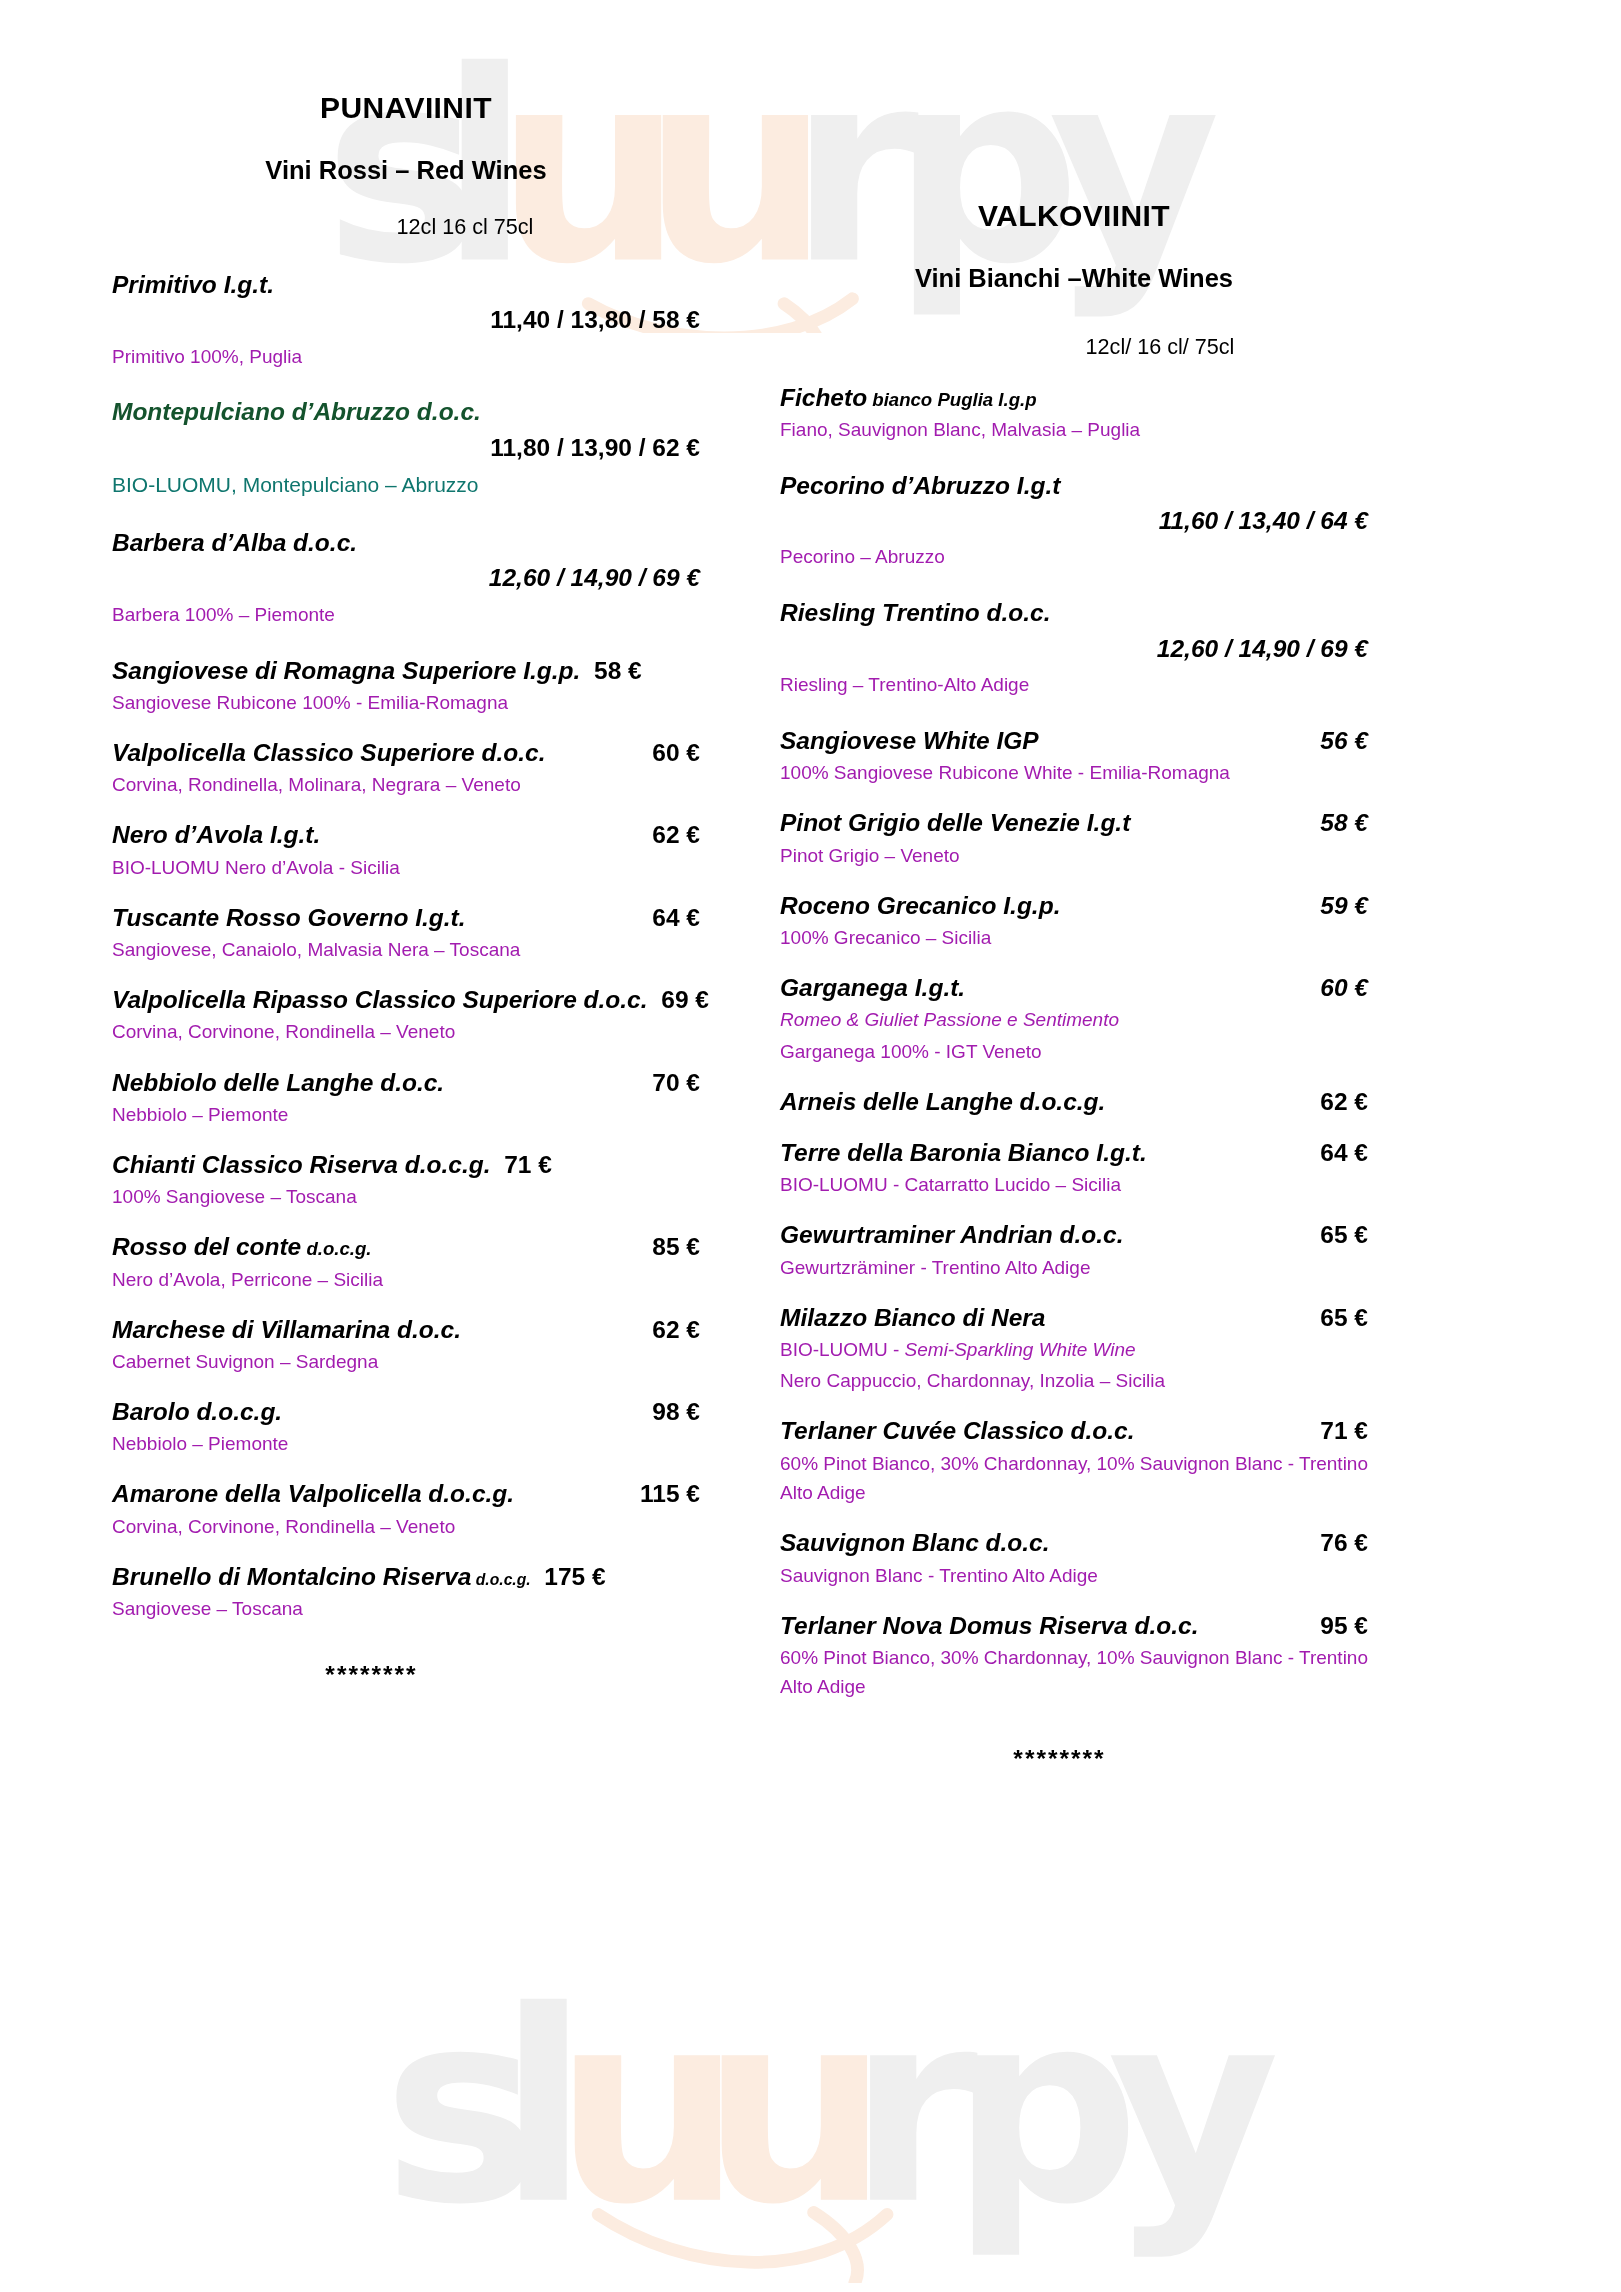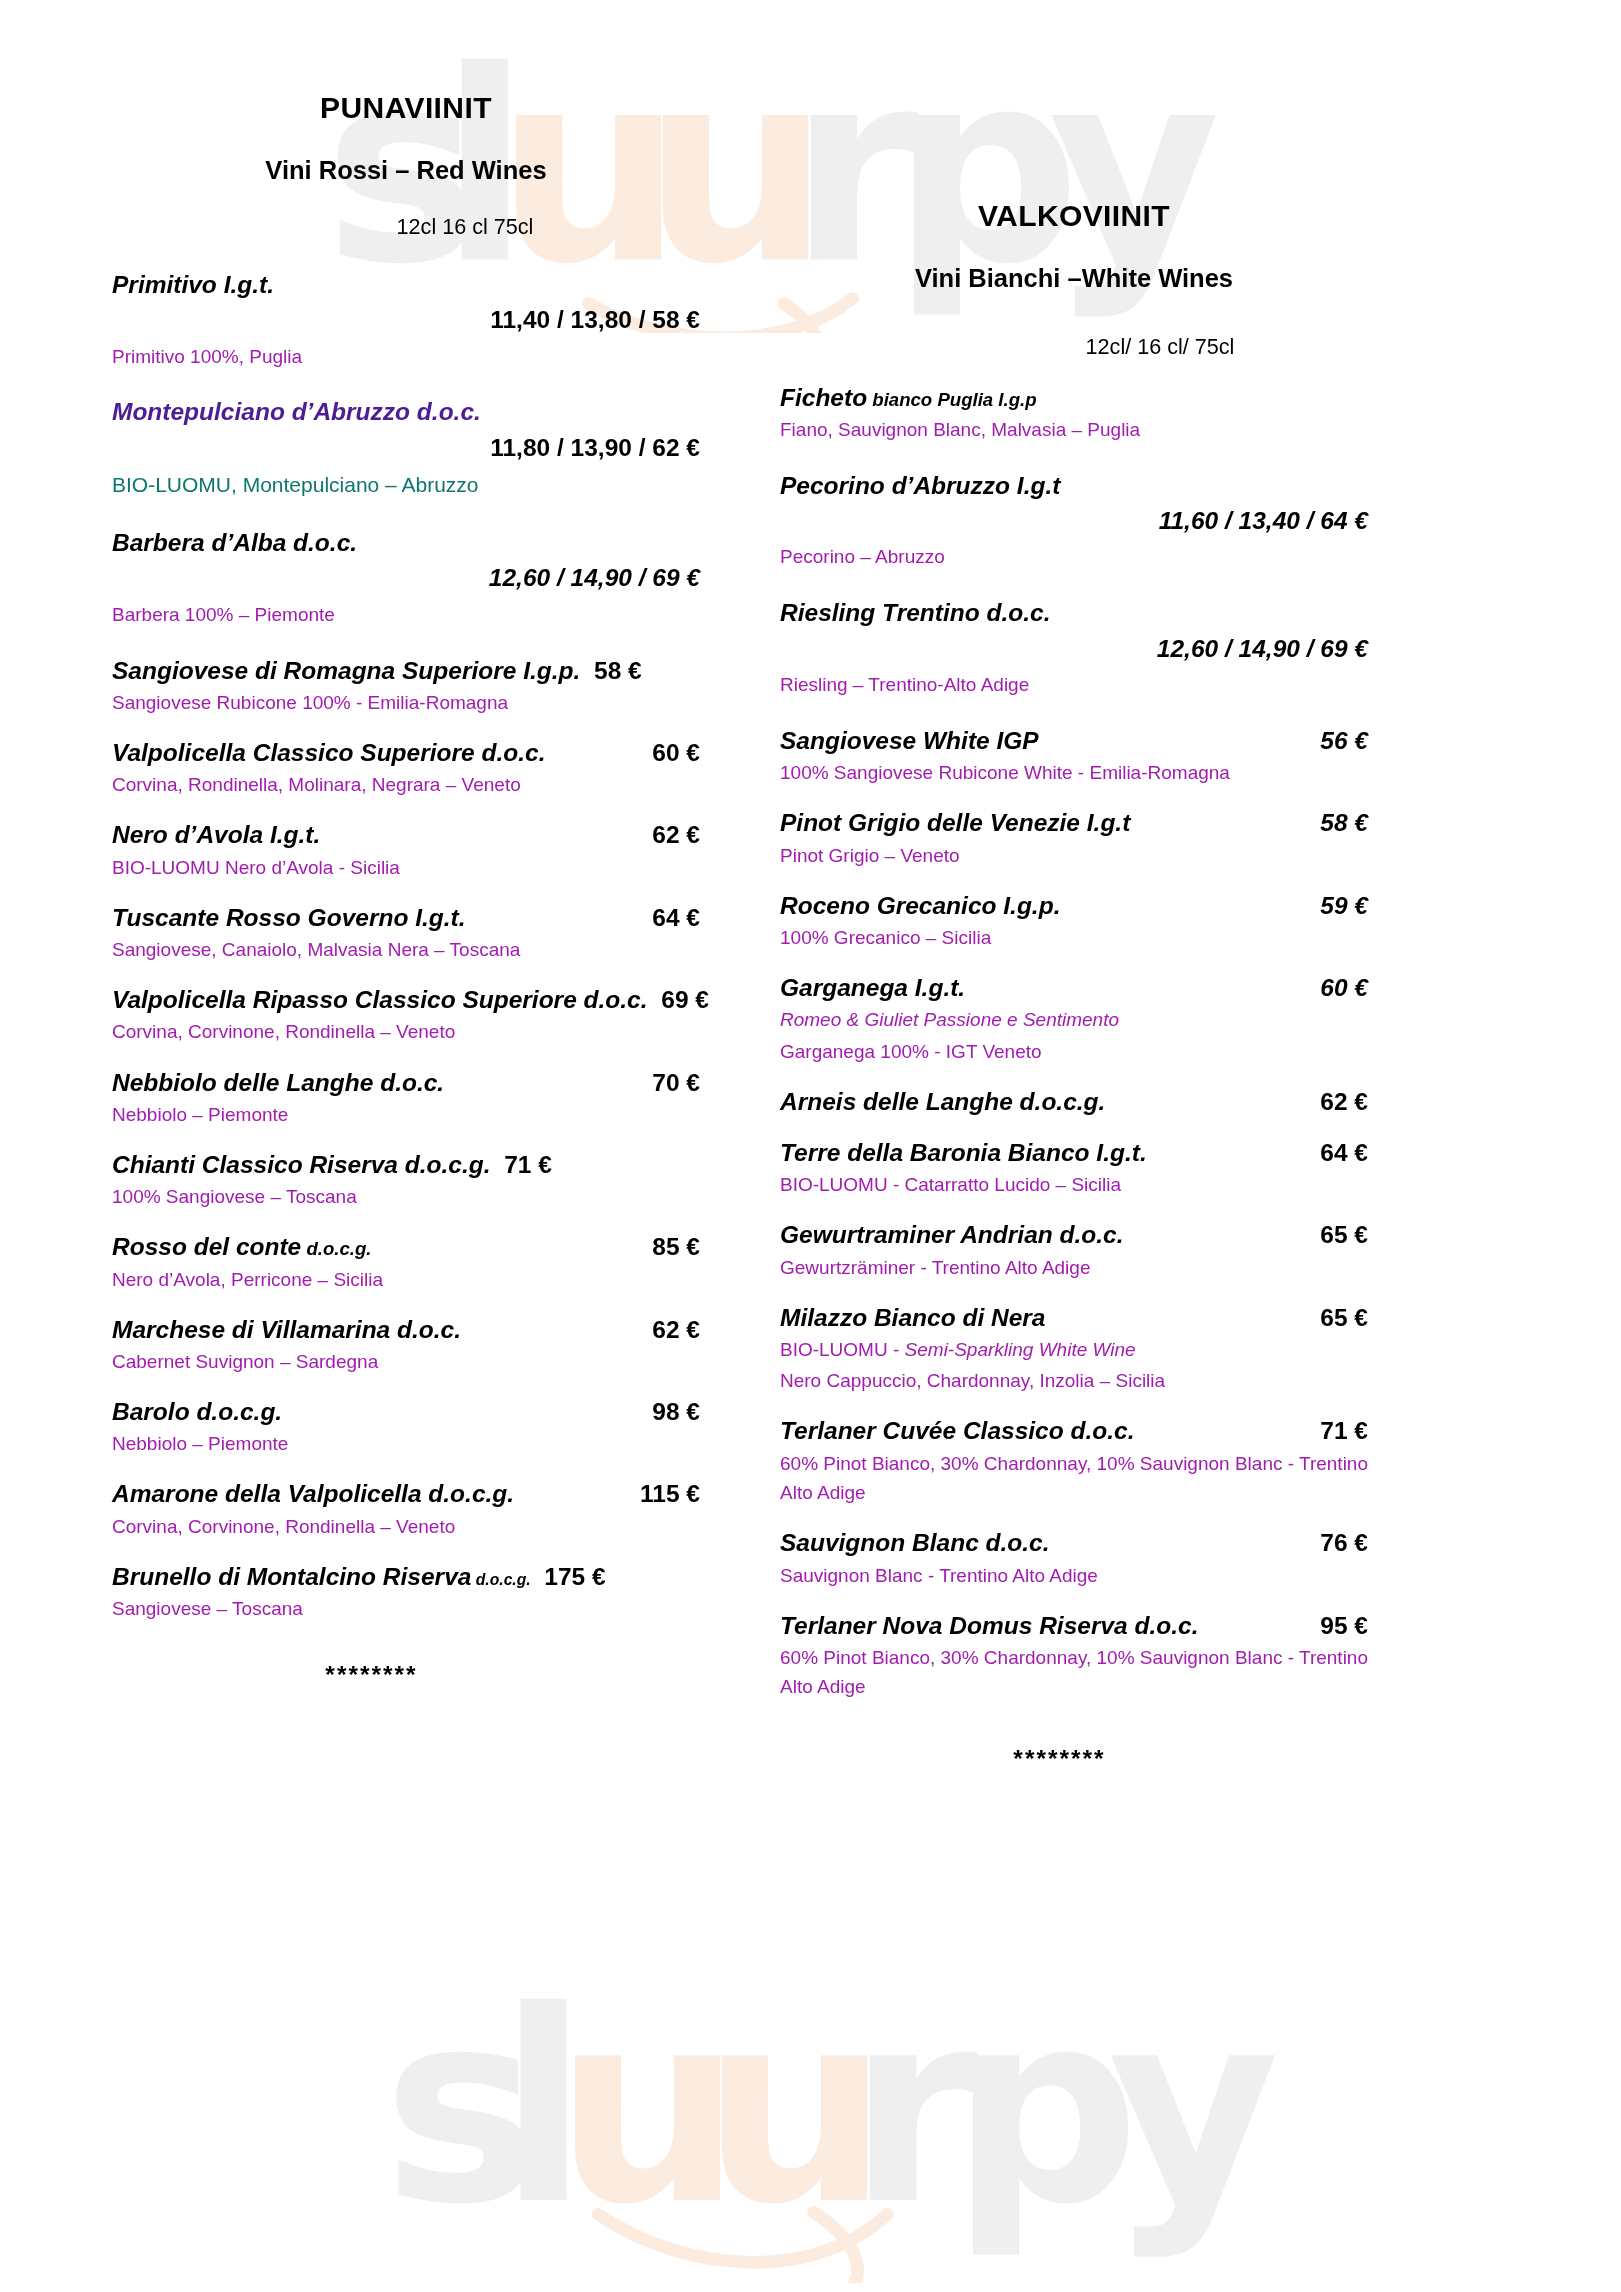--- a/index.html
+++ b/index.html
@@ -99,21 +99,21 @@
   }
   .name{
     font-weight:700;
     font-style:italic;
     font-size:24.5px;
     line-height:1.28;
     white-space:nowrap;
   }
   .name .sm{ font-size:18.6px; }
   .name .sm2{ font-size:15.7px; }
-  .name.gray{ color:#4c1d95; }
+  .name.gray{ color:#14532d; }
 
   .price{
     font-weight:700;
     font-size:24.5px;
     white-space:nowrap;
     line-height:1.28;
   }
   .price.ital{ font-style:italic; }
 
   

